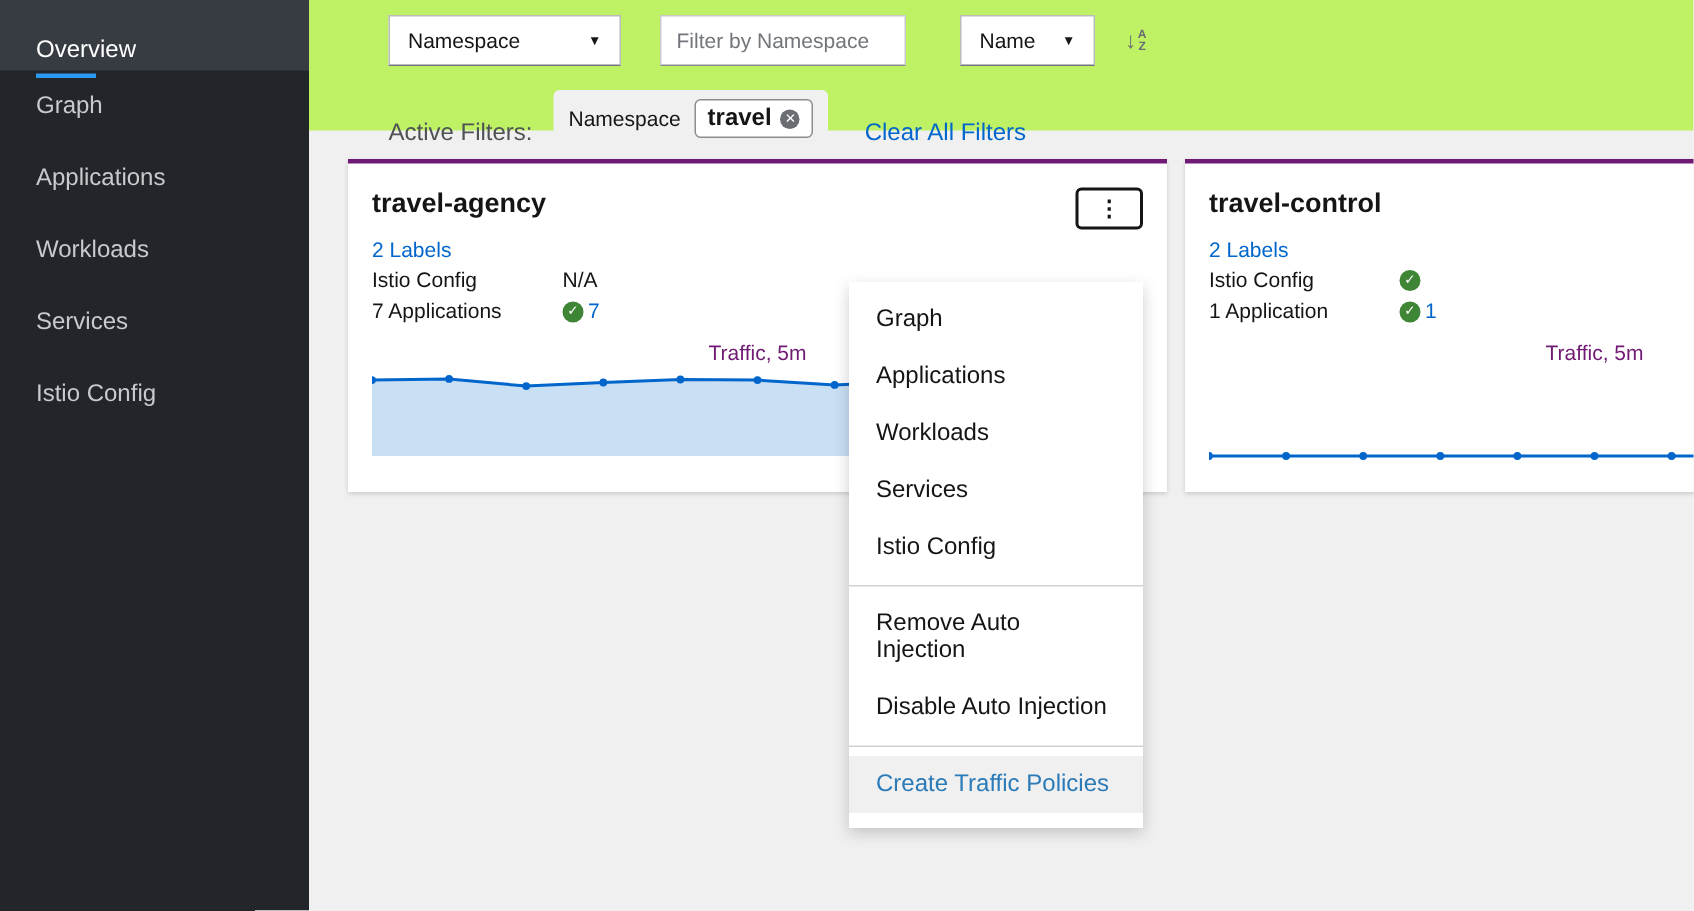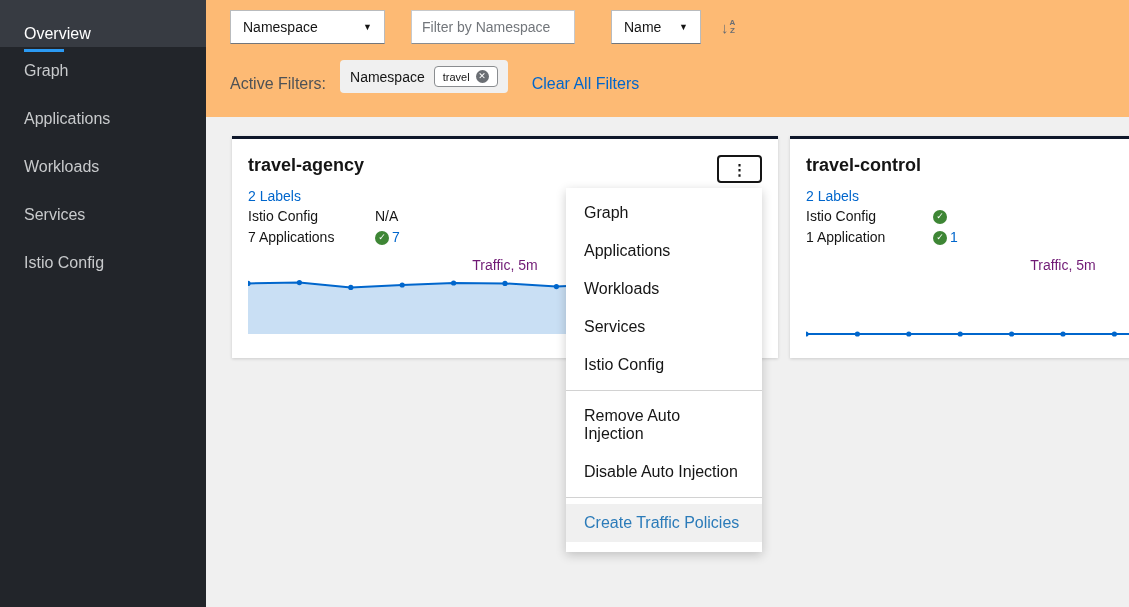--- a/index.html
+++ b/index.html
@@ -21,21 +21,21 @@
   .nav-item.active {
     height:47px; background:#373b42; color:#ffffff;
   }
   .nav-item.active .nav-label { position:relative; top:15px; }
   .nav-item.active .nav-label::after {
     content:""; display:block; width:40px; height:3px;
     background:#2b9af3; margin-top:6px;
   }
   
   .main { position:absolute; left:206px; top:0; width:923px; height:607px; }
-  .topbar { background:#fdba74; height:117px; }
+  .topbar { background:#bef264; height:87px;padding-left:29px; }
   .toolbar { display:flex; align-items:center; padding:10px 0 0 24px; }
   .pf-select {
     height:34px; background:#fff; border:1px solid #b9bbbd; border-bottom-color:#72767b;
     display:flex; align-items:center; justify-content:space-between;
     padding:0 12px; font-size:14px; color:#151515; cursor:pointer;
   }
   .sel-namespace { width:155px; }
   .sel-name { width:90px; margin-left:36px; }
   .caret { font-size:9px; color:#151515; margin-left:10px; }
   .filter-input {
@@ -55,32 +55,32 @@
   .active-filters-label { font-size:16px; color:#4f5255; }
   .chip-group {
     margin-left:14px; background:#f0f0f0; border-radius:4px;
     display:flex; align-items:center; padding:6px 10px; gap:9px;
   }
   .chip-category { font-size:14px; color:#151515; }
   .chip {
     background:#fff; border:1px solid #8a8d90; border-radius:4px;
     display:flex; align-items:center; padding:3px 8px; gap:6px;
   }
-  .chip-text { font-size:11px; color:#151515; }
+  .chip-text { font-size:16px; color:#151515;font-weight:bold; }
   .chip-close {
     width:13px; height:13px; border-radius:50%; background:#6a6e73;
     color:#fff; font-size:9px; line-height:13px; text-align:center;
     border:none; padding:0; cursor:pointer; font-family:"Liberation Sans",sans-serif;
   }
   .clear-link { margin-left:24px; font-size:16px; color:#0066cc; text-decoration:none; cursor:pointer; }
   
   .cards-row { display:flex; gap:12px; padding:19px 0 0 26px; }
   .ns-card {
     flex:none; width:546px; height:222px; background:#fff;
-    border-top:3px solid #0f172a; box-shadow:0 1px 3px rgba(3,3,3,0.15);
+    border-top:3px solid #701a75; box-shadow:0 1px 3px rgba(3,3,3,0.15);
     padding:16px 16px 0;
   }
   .card-head { display:flex; justify-content:space-between; align-items:flex-start; height:30px; }
   .card-title { font-size:18px; font-weight:bold; color:#151515; }
   .kebab-btn {
     width:45px; height:28px; background:#fff; border:2px solid #151515;
     border-radius:4px; cursor:pointer; display:flex; align-items:center;
     justify-content:center; font-size:15px; font-weight:bold; color:#151515;
     padding:0; line-height:1;
   }

